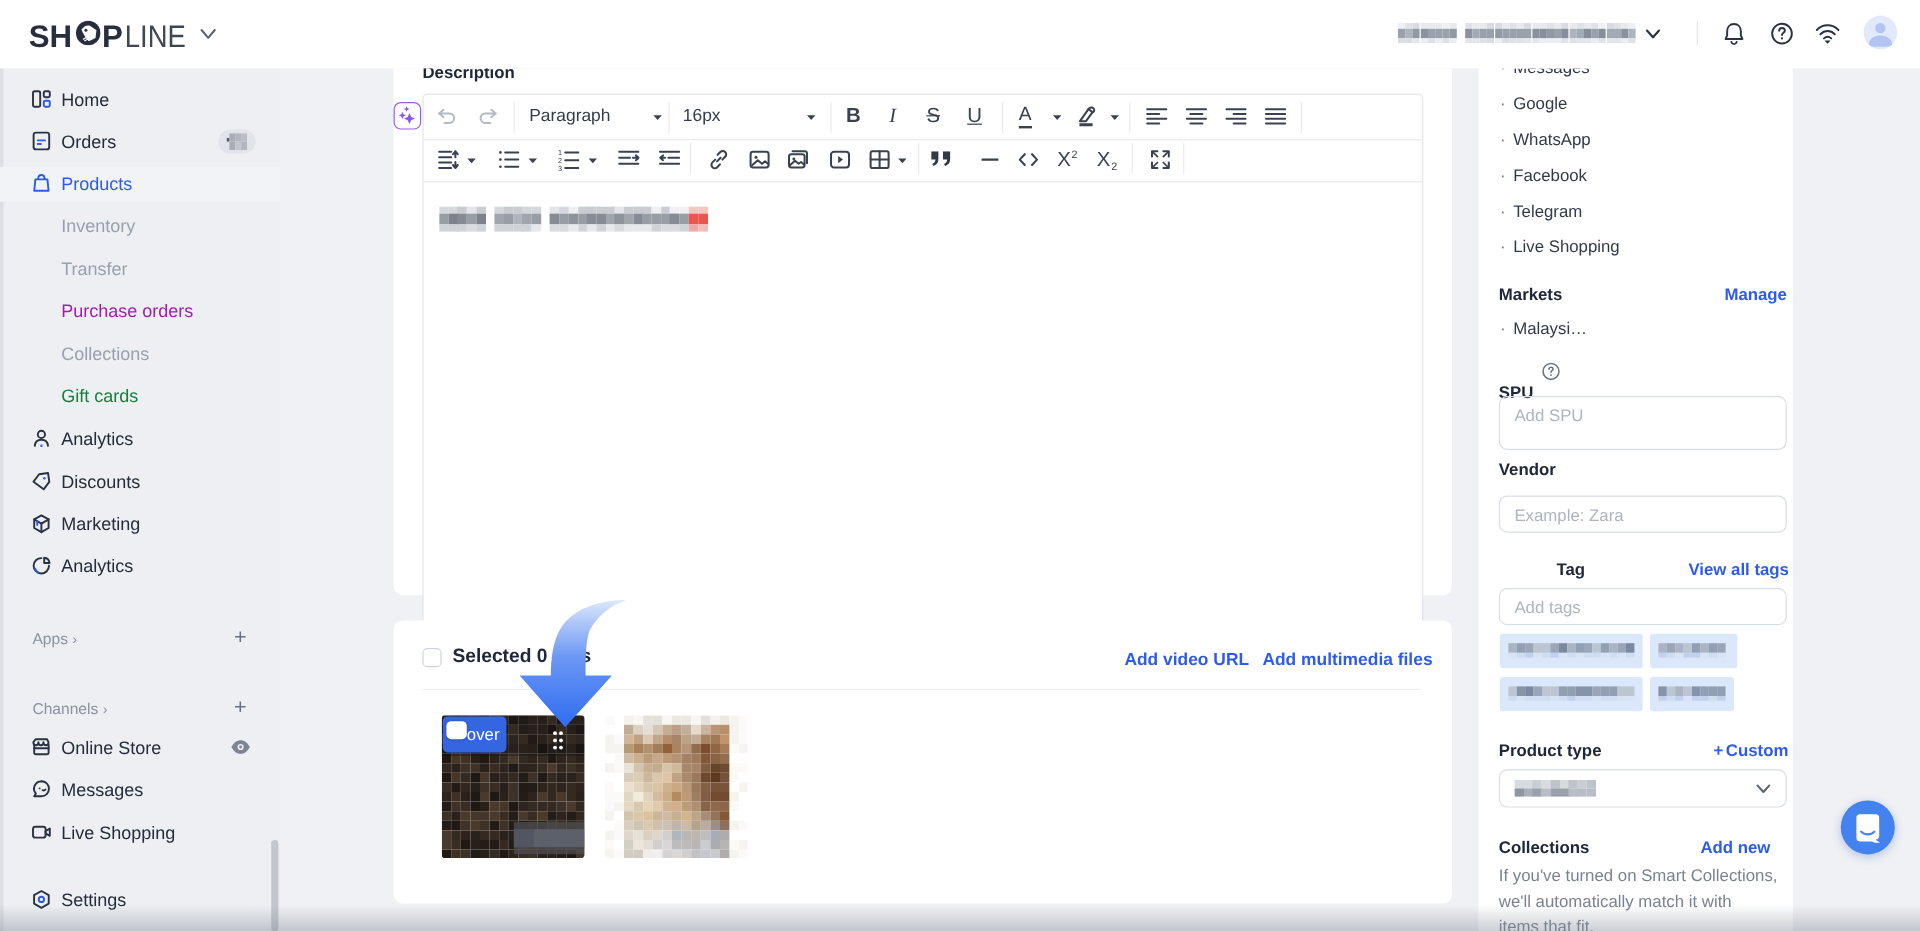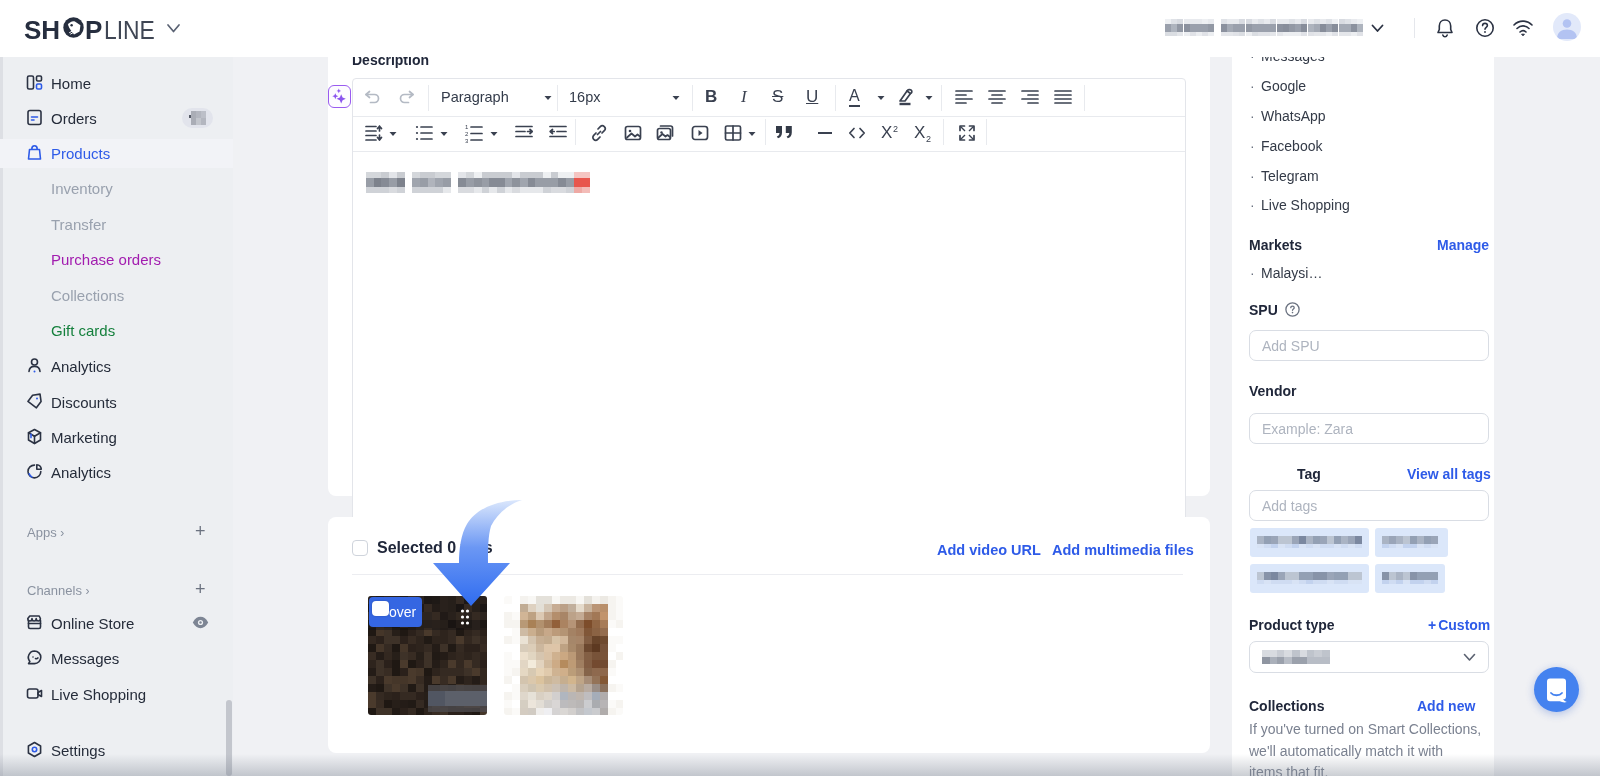--- a/index.html
+++ b/index.html
@@ -860,27 +860,27 @@
     <div class="abs" style="left:18px;top:81px;color:#6b7280;">·</div>
     <div class="abs" style="left:29px;top:81px;color:#333a47;">Facebook</div>
     <div class="abs" style="left:18px;top:111px;color:#6b7280;">·</div>
     <div class="abs" style="left:29px;top:111px;color:#333a47;">Telegram</div>
     <div class="abs" style="left:18px;top:140px;color:#6b7280;">·</div>
     <div class="abs" style="left:29px;top:140px;color:#333a47;">Live Shopping</div>
     <div class="abs" style="left:17px;top:180px;font-weight:700;color:#20273a;">Markets</div>
     <div class="abs" style="left:205px;top:180px;font-weight:700;color:#2e5be8;">Manage</div>
     <div class="abs" style="left:18px;top:208px;color:#6b7280;">·</div>
     <div class="abs" style="left:29px;top:208px;color:#333a47;">Malaysi…</div>
-    <div class="abs" style="left:17px;top:245px;font-weight:700;color:#20273a;">SPU</div>
+    <div class="abs" style="left:17px;top:262px;font-weight:700;color:#20273a;">SPU</div>
     <svg class="abs" style="left:53px;top:245px;" width="15" height="15" viewBox="0 0 15 15">
       <circle cx="7.5" cy="7.5" r="6.6" stroke="#6b7280" stroke-width="1.3" fill="none"></circle>
       <path d="M5.8 5.7 C 5.8 4.7 6.5 4.1 7.5 4.1 C 8.5 4.1 9.2 4.7 9.2 5.7 C 9.2 7 7.5 6.9 7.5 8.3" stroke="#6b7280" stroke-width="1.3" fill="none" stroke-linecap="round"></path>
       <circle cx="7.5" cy="10.6" r="0.8" fill="#6b7280"></circle>
     </svg>
-    <div class="abs" style="left:17px;top:273px;width:240px;height:31px;border:1px solid #d9dde4;border-radius:7px;">
+    <div class="abs" style="left:17px;top:273px;width:240px;height:45px;border:1px solid #d9dde4;border-radius:7px;">
       <span style="position:absolute;left:12px;top:7px;color:#aeb4bf;">Add SPU</span>
     </div>
     <div class="abs" style="left:17px;top:326px;font-weight:700;color:#20273a;">Vendor</div>
     <div class="abs" style="left:17px;top:356px;width:240px;height:31px;border:1px solid #d9dde4;border-radius:7px;">
       <span style="position:absolute;left:12px;top:7px;color:#aeb4bf;">Example: Zara</span>
     </div>
     <div class="abs" style="left:17px;top:409px;font-weight:700;color:#20273a;margin-left:48px;">Tag</div>
     <div class="abs" style="left:175px;top:409px;font-weight:700;color:#2e5be8;">View all tags</div>
     <div class="abs" style="left:17px;top:433px;width:240px;height:31px;border:1px solid #d9dde4;border-radius:7px;">
       <span style="position:absolute;left:12px;top:7px;color:#aeb4bf;">Add tags</span>

